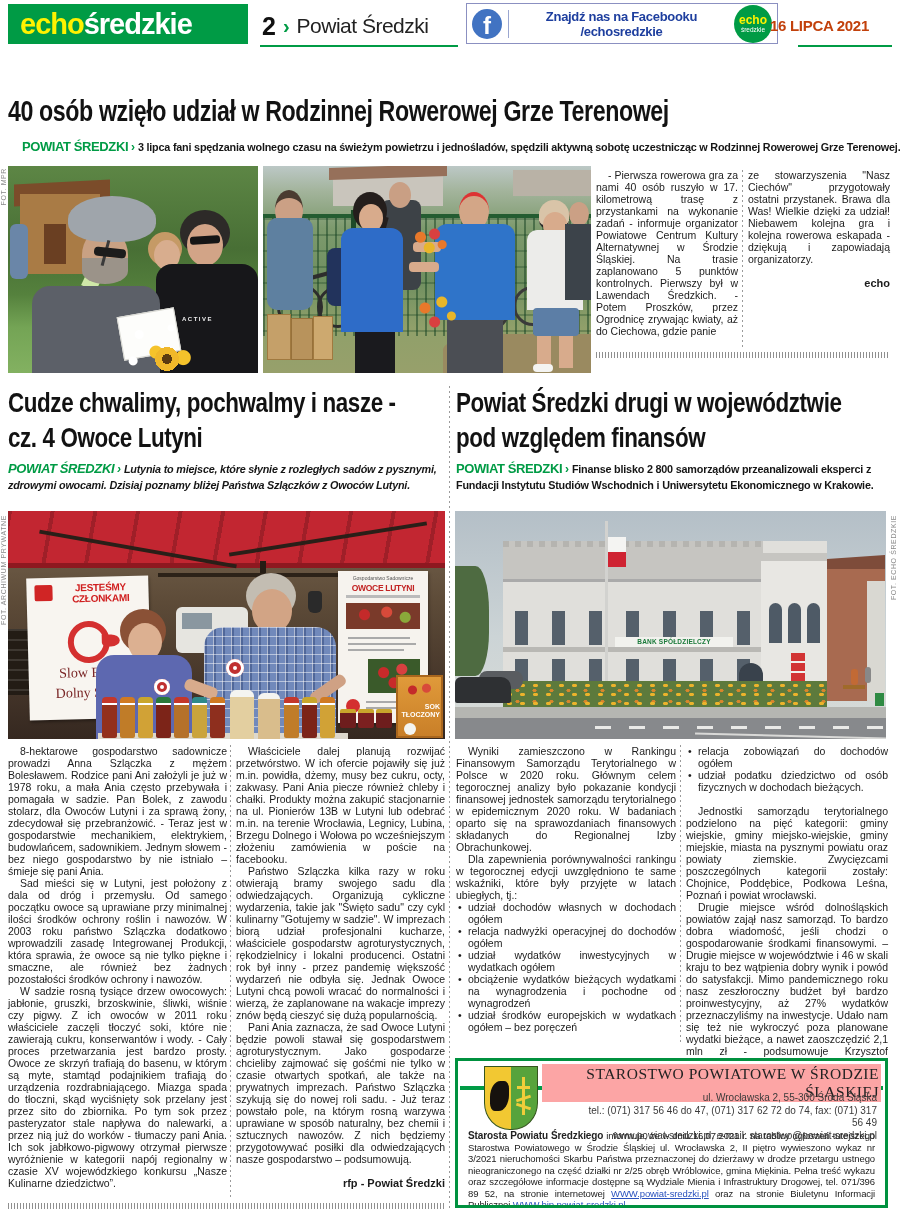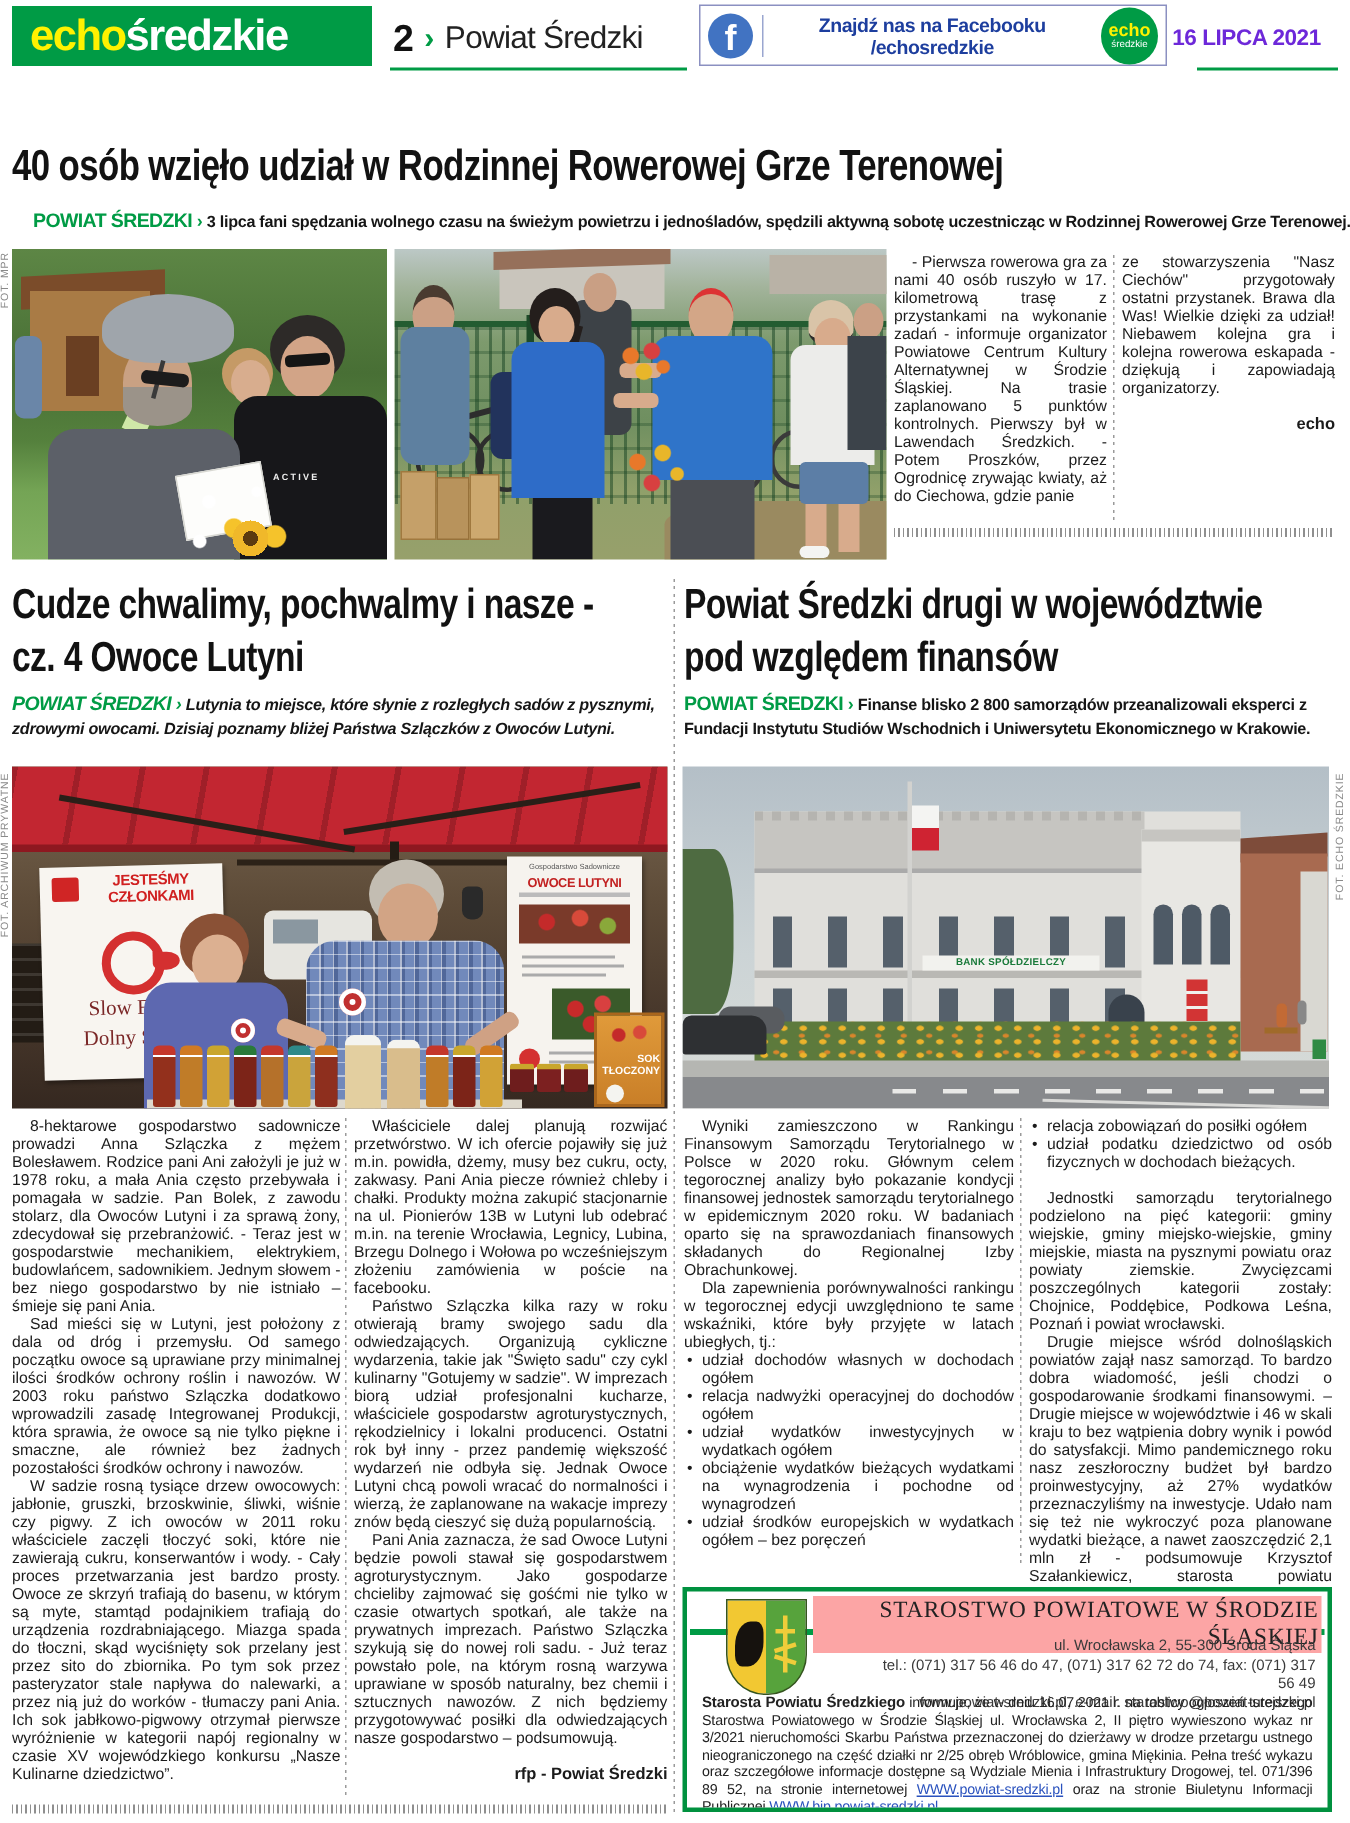--- a/index.html
+++ b/index.html
@@ -18,21 +18,21 @@
   .green-rule{height:2px;background:#009b45;}
   .rule-section{left:260px;top:45px;width:198px;}
   .rule-date{left:798px;top:45px;width:94px;}
   .fb-box{left:466px;top:3px;width:312px;height:41px;border:1px solid #8b90c1;display:flex;align-items:center;box-sizing:border-box;padding:0 5px;gap:6px;background:#fff;}
   .fb-circle{width:30px;height:30px;border-radius:50%;background:#4173c2;color:#fff;font-weight:bold;font-size:24px;display:flex;align-items:flex-end;justify-content:center;overflow:hidden;line-height:26px;flex:0 0 auto;}
   .fb-divider{width:1px;height:28px;background:#9aa6d0;flex:0 0 auto;}
   .fb-text{flex:1;text-align:center;color:#1d3e9e;font-weight:bold;font-size:13px;line-height:15px;letter-spacing:-0.3px;}
   .echo-badge{width:38px;height:38px;border-radius:50%;background:#009b45;display:flex;flex-direction:column;align-items:center;justify-content:center;flex:0 0 auto;}
   .eb-top{color:#fff200;font-weight:bold;font-size:12px;line-height:11px;}
   .eb-bot{color:#fff;font-size:6.5px;line-height:7px;}
-  .date{left:770px;top:17px;width:122px;text-align:center;font-weight:bold;font-size:15px;color:#6d28d9;letter-spacing:-0.3px;}
+  .date{left:770px;top:17px;width:122px;text-align:left;font-weight:bold;font-size:15px;color:#c2410c;letter-spacing:-0.3px;}
 
   
   .headline{font-weight:bold;color:#121212;letter-spacing:-0.5px;font-size:29px;line-height:35px;transform:scaleX(0.8);transform-origin:0 0;}
   .headline div{white-space:nowrap;}
   .tagline{font-size:10.8px;font-weight:bold;color:#161616;line-height:15.5px;letter-spacing:-0.2px;}
   .tag{color:#009b45;font-size:13px;font-weight:bold;letter-spacing:-0.4px;}
   .tag-arrow{color:#009b45;font-weight:bold;margin:0 3px;font-size:12px;}
   .nowrap{white-space:nowrap;}
 
   
@@ -353,21 +353,21 @@
     <div class="par">Wyniki zamieszczono w Rankingu Finansowym Samorządu Terytorialnego w Polsce w 2020 roku. Głównym celem tegorocznej analizy było pokazanie kondycji finansowej jednostek samorządu terytorialnego w epidemicznym 2020 roku. W badaniach oparto się na sprawozdaniach finansowych składanych do Regionalnej Izby Obrachunkowej.</div>
     <div class="par">Dla zapewnienia porównywalności rankingu w tegorocznej edycji uwzględniono te same wskaźniki, które były przyjęte w latach ubiegłych, tj.:</div>
     <div class="bullet">udział dochodów własnych w dochodach ogółem</div>
     <div class="bullet">relacja nadwyżki operacyjnej do dochodów ogółem</div>
     <div class="bullet">udział wydatków inwestycyjnych w wydatkach ogółem</div>
     <div class="bullet">obciążenie wydatków bieżących wydatkami na wynagrodzenia i pochodne od wynagrodzeń</div>
     <div class="bullet">udział środków europejskich w wydatkach ogółem – bez poręczeń</div>
   </div>
   <div class="abs vdots" style="left:680px;top:745px;height:300px;"></div>
   <div class="abs bodycol" style="left:686px;top:745px;width:202px;">
-    <div class="bullet">relacja zobowiązań do posiłki ogółem</div>
+    <div class="bullet">relacja zobowiązań do dochodów ogółem</div>
     <div class="bullet">udział podatku dziedzictwo od osób fizycznych w dochodach bieżących.</div>
     <div class="par gap12">Jednostki samorządu terytorialnego podzielono na pięć kategorii: gminy wiejskie, gminy miejsko-wiejskie, gminy miejskie, miasta na pysznymi powiatu oraz powiaty ziemskie. Zwycięzcami poszczególnych kategorii zostały: Chojnice, Poddębice, Podkowa Leśna, Poznań i powiat wrocławski.</div>
     <div class="par">Drugie miejsce wśród dolnośląskich powiatów zajął nasz samorząd. To bardzo dobra wiadomość, jeśli chodzi o gospodarowanie środkami finansowymi. – Drugie miejsce w województwie i 46 w skali kraju to bez wątpienia dobry wynik i powód do satysfakcji. Mimo pandemicznego roku nasz zeszłoroczny budżet był bardzo proinwestycyjny, aż 27% wydatków przeznaczyliśmy na inwestycje. Udało nam się też nie wykroczyć poza planowane wydatki bieżące, a nawet zaoszczędzić 2,1 mln zł  -  podsumowuje Krzysztof Szałankiewicz, starosta powiatu średzkiego.</div>
     <div class="sig">rfp - Powiat Średzki</div>
   </div>
 
   <div class="abs ad-box">
     <div class="abs ad-line"></div>
     <div class="abs ad-title">STAROSTWO POWIATOWE W ŚRODZIE ŚLĄSKIEJ</div>
     <div class="abs ad-crest">

